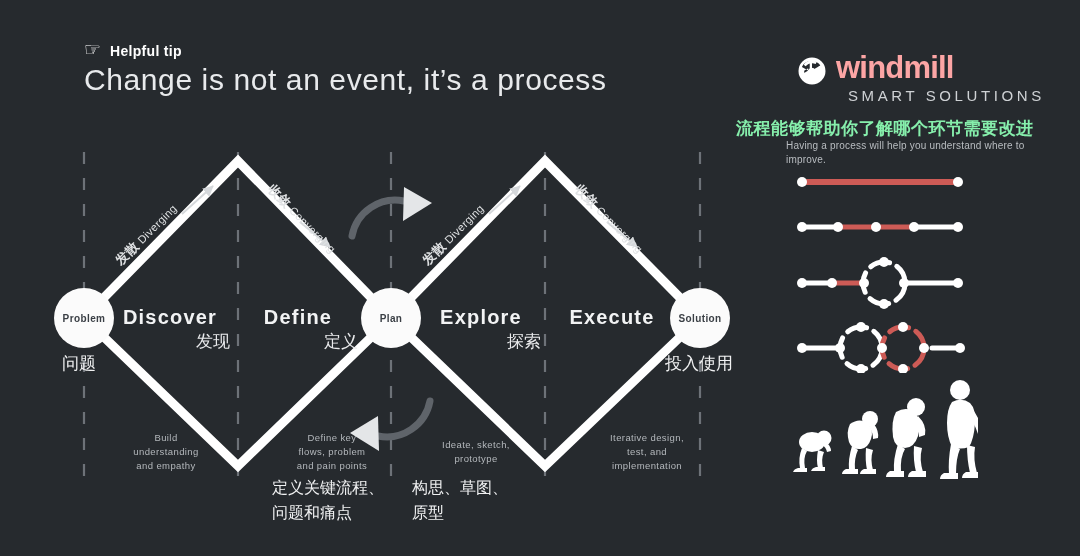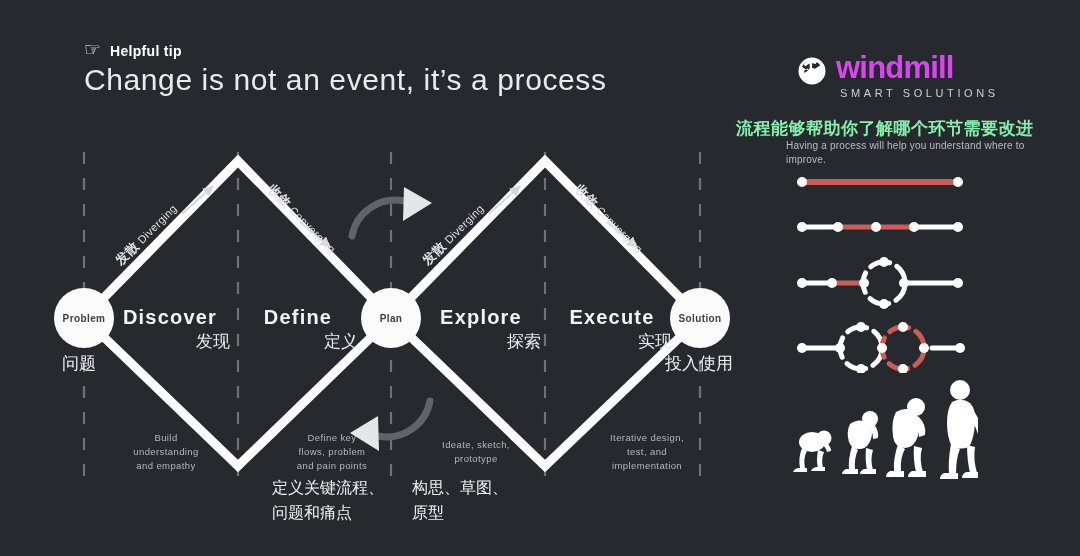--- a/index.html
+++ b/index.html
@@ -19,22 +19,22 @@
   .headline{
     position:absolute;left:84px;top:63px;
     font-size:30px;font-weight:400;letter-spacing:.6px;
     color:#e8eaec;white-space:nowrap;
   }
 
   
   .logo-wrap{position:absolute;left:797px;top:52px;display:flex;align-items:flex-start;gap:9px;}
   .logo-mark{width:30px;height:30px;flex:none;margin-top:4px;}
   .logo-text{display:flex;flex-direction:column;}
-  .logo-name{font-size:31px;font-weight:bold;letter-spacing:-.8px;line-height:1;color:#d946ef;}
-  .logo-tag{font-size:11px;letter-spacing:3.6px;color:#cfd2d5;margin-top:4px;margin-left:4px;}
+  .logo-name{font-size:31px;font-weight:bold;letter-spacing:-.8px;line-height:1;color:#fca5a5;}
+  .logo-tag{font-size:15px;letter-spacing:3.6px;color:#cfd2d5;margin-top:4px;margin-left:12px;}
 
   .right-head-cn{
     position:absolute;left:736px;top:117px;width:340px;
     font-size:17px;font-weight:bold;color:#86efac;letter-spacing:.5px;white-space:nowrap;
   }
   .right-head-en{
     position:absolute;left:786px;top:139px;width:250px;
     font-size:10px;line-height:1.35;color:#b9bdc1;letter-spacing:.2px;
   }
 
@@ -153,21 +153,20 @@
   <div class="stage-label-en" style="left:110px;top:306px;width:120px;">Discover</div>
   <div class="stage-label-cn" style="left:110px;top:330px;width:120px;">发现</div>
 
   <div class="stage-label-en" style="left:238px;top:306px;width:120px;">Define</div>
   <div class="stage-label-cn" style="left:238px;top:330px;width:120px;">定义</div>
 
   <div class="stage-label-en" style="left:421px;top:306px;width:120px;">Explore</div>
   <div class="stage-label-cn" style="left:421px;top:330px;width:120px;">探索</div>
 
   <div class="stage-label-en" style="left:552px;top:306px;width:120px;">Execute</div>
-  <div class="stage-label-cn" style="left:552px;top:330px;width:120px;">实现</div>
 
   <div class="dc-label" style="left:118px;top:254px;transform:rotate(-45deg);">
     <span class="cn">发散</span>
     <span class="en">Diverging</span>
   </div>
   <div class="dc-label" style="left:270px;top:178px;transform:rotate(45deg);">
     <span class="cn">收敛</span>
     <span class="en">Converging</span>
   </div>
   <div class="dc-label" style="left:425px;top:254px;transform:rotate(-45deg);">

